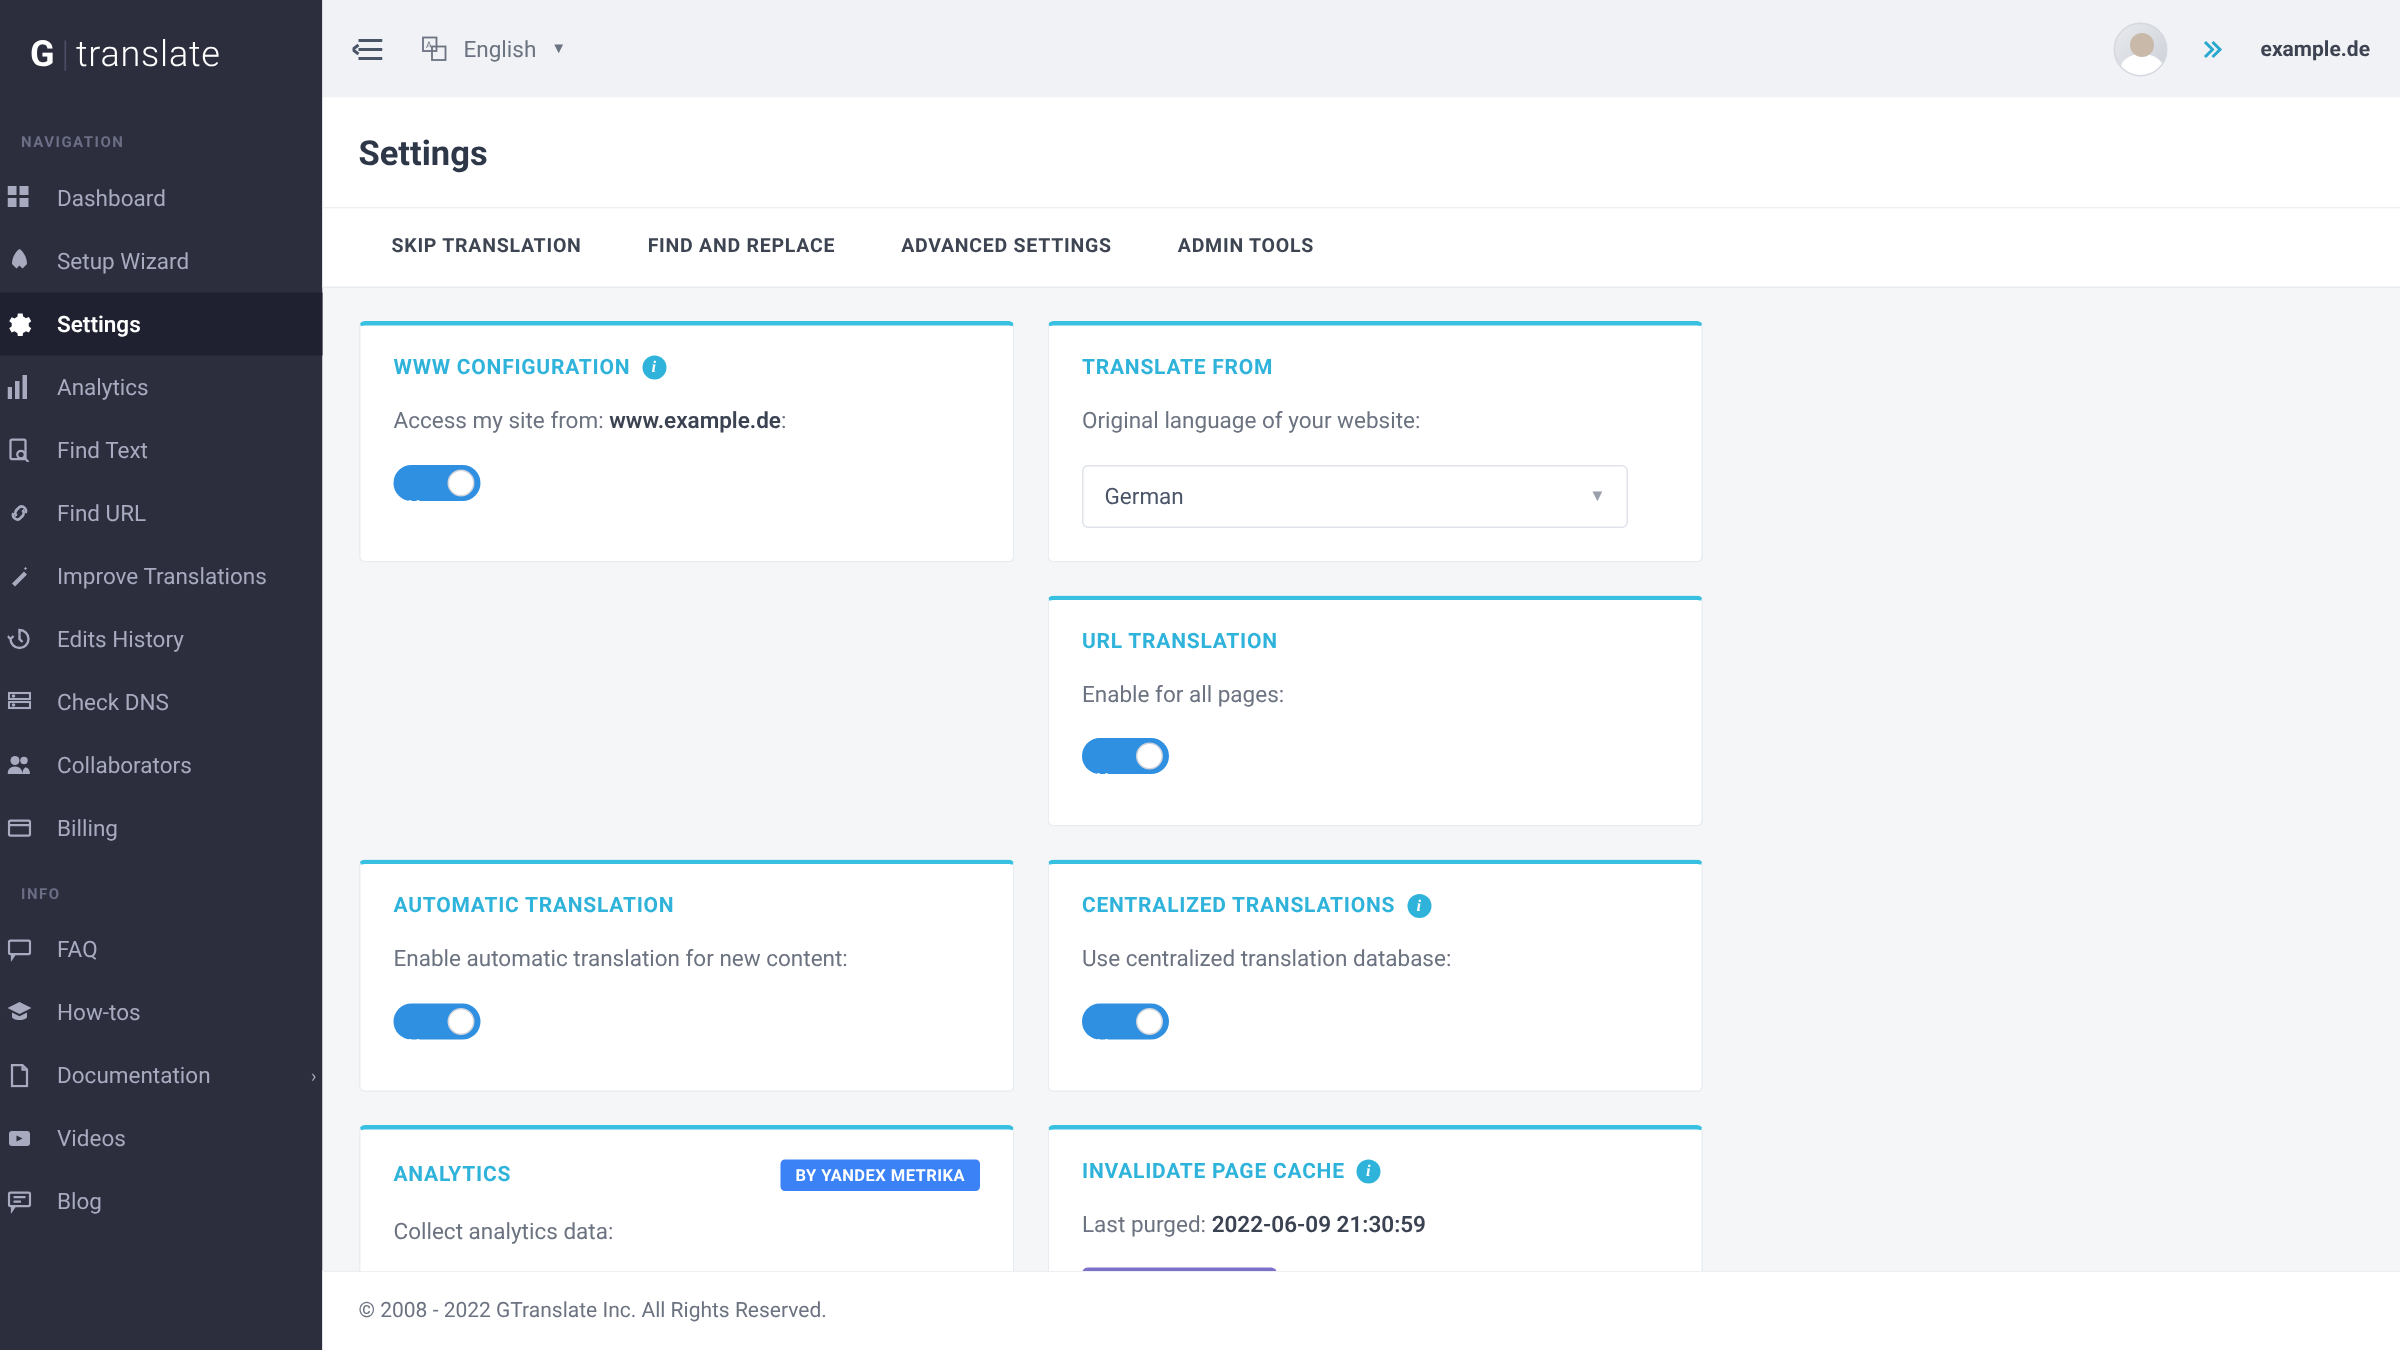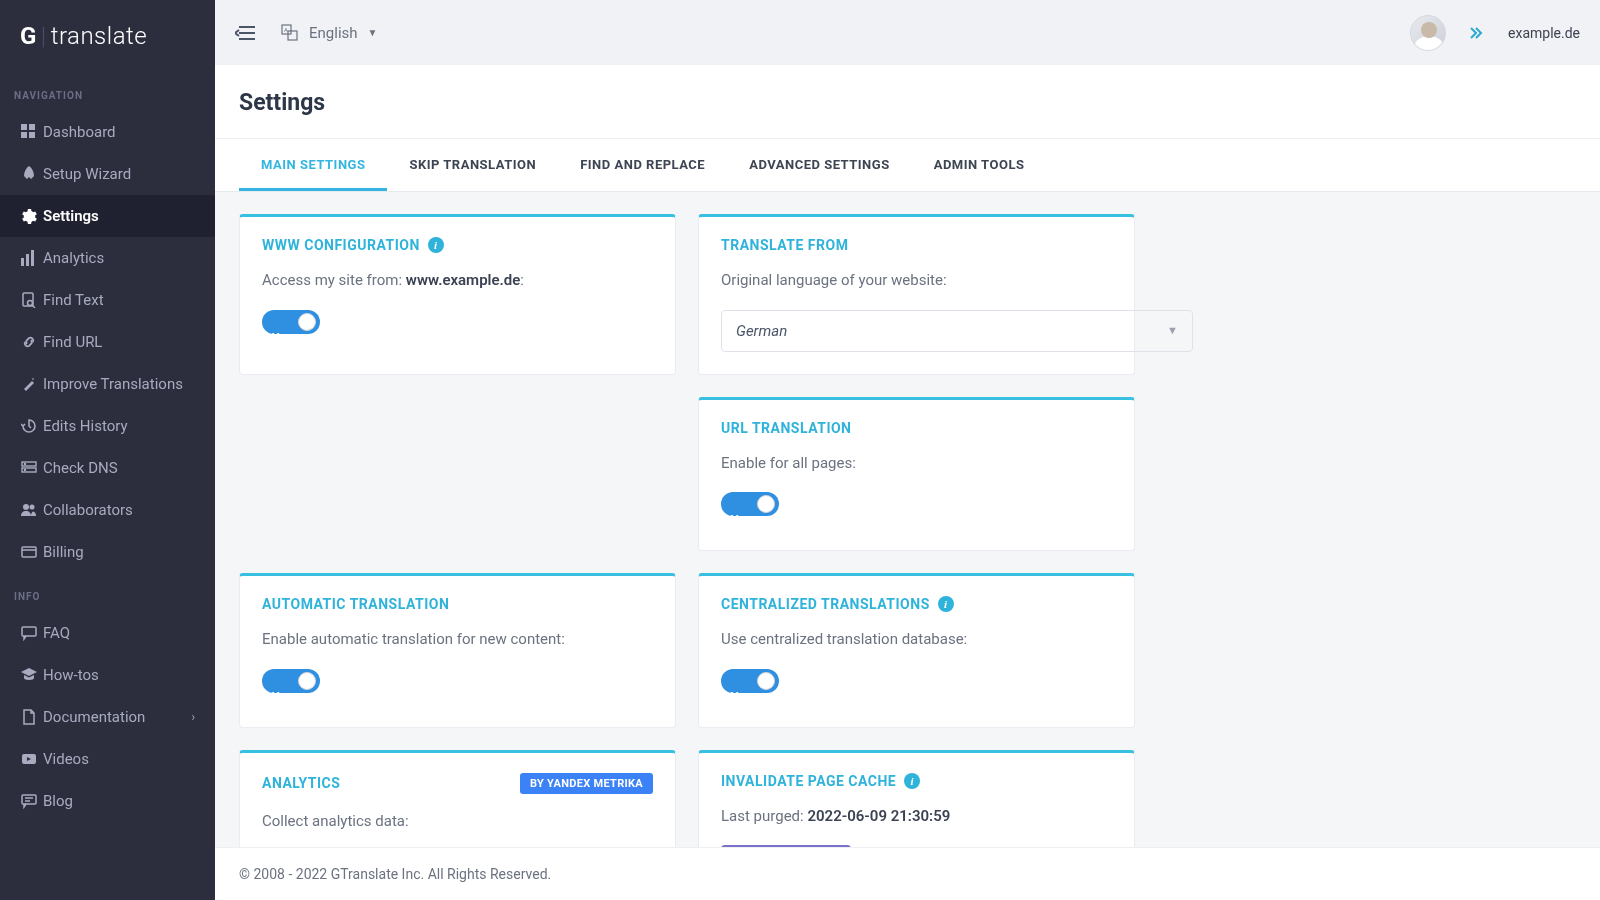--- a/index.html
+++ b/index.html
@@ -6,35 +6,35 @@
     body { font-family: -apple-system, BlinkMacSystemFont, "Segoe UI", Roboto, Helvetica, Arial, sans-serif; background: #f5f6f8; color: #4a5568; width: 1600px; height: 900px; overflow: hidden; }
     
     .layout { display: flex; height: 100%; }
     
     
     .sidebar { width: 215px; background: #2c2e3e; color: #a0a4b8; display: flex; flex-direction: column; flex-shrink: 0; }
     .sidebar-logo { padding: 22px 20px; font-size: 24px; font-weight: 300; color: #fff; letter-spacing: 0.5px; }
     .sidebar-logo .bold { font-weight: 700; }
     .sidebar-logo .sep { color: #4a4d63; margin: 0 4px; font-weight: 300; }
     .sidebar-section-title { font-size: 10px; letter-spacing: 1px; color: #6b6e85; padding: 18px 14px 10px; font-weight: 700; }
-    .sidebar-item { display: flex; align-items: center; padding: 12px 20px; font-size: 15px; color: #a8abbf; cursor: pointer; gap: 5px; position: relative; }
+    .sidebar-item { display: flex; align-items: center; padding: 12px 4px; font-size: 15px; color: #a8abbf; cursor: pointer; gap: 16px; position: relative; }
     .sidebar-item.active { background: #1f2130; color: #fff; font-weight: 600; }
     .sidebar-item .icon { width: 18px; height: 18px; flex-shrink: 0; display: flex; align-items: center; justify-content: center; }
     .sidebar-item .chevron { margin-left: auto; font-size: 12px; }
 
     
     .main { flex: 1; display: flex; flex-direction: column; background: #f5f6f8; }
     .header { height: 65px; background: #f1f2f5; display: flex; align-items: center; padding: 4px 20px; gap: 26px; }
     .header-collapse { cursor: pointer; color: #4a5568; }
     .header-lang { display: flex; align-items: center; gap: 10px; color: #6b7280; font-size: 15px; cursor: pointer; }
     .header-right { margin-left: auto; display: flex; align-items: center; gap: 22px; }
     .avatar { width: 36px; height: 36px; border-radius: 50%; background: linear-gradient(135deg,#e8eaed,#ccd0d8); border: 1px solid #d5d8df; position: relative; overflow: hidden; }
     .avatar::after { content: ""; position: absolute; top: 6px; left: 10px; width: 16px; height: 16px; background: #c8b9a8; border-radius: 50%; }
     .avatar::before { content: ""; position: absolute; bottom: -4px; left: 4px; width: 28px; height: 18px; background: #fff; border-radius: 50% 50% 0 0; }
-    .site-badge { display: flex; align-items: center; gap: 24px; font-size: 14px; font-weight: 400; color: #3d4351; }
+    .site-badge { display: flex; align-items: center; gap: 24px; font-size: 14px; font-weight: 700; color: #3d4351; }
     .site-badge .siteicon { width: 16px; height: 16px; display: inline-block; }
 
     
     .page-title { font-size: 23px; font-weight: 700; color: #2d3748; padding: 24px 24px 22px; background: #fff; border-bottom: 1px solid #edf0f3; }
 
     
     .tabs { display: flex; background: #fff; padding: 0 24px; border-bottom: 1px solid #e7eaee; gap: 0; }
     .tab { padding: 18px 22px 16px; font-size: 13px; font-weight: 700; letter-spacing: 0.5px; color: #3d4452; cursor: pointer; border-bottom: 3px solid transparent; }
     .tab.active { color: #34b5e0; border-bottom-color: #34b5e0; }
 
@@ -46,21 +46,21 @@
     .card-desc { font-size: 15px; color: #6b7280; margin-bottom: 18px; line-height: 1.5; }
     .card-desc strong { color: #3b4252; font-weight: 600; }
     .info-icon { width: 16px; height: 16px; border-radius: 50%; background: #2fb3db; color: #fff; display: inline-flex; align-items: center; justify-content: center; font-size: 11px; font-weight: 700; font-style: italic; font-family: Georgia, serif; }
 
     
     .toggle { display: inline-flex; align-items: center; background: #2f8fe0; border-radius: 14px; height: 24px; padding: 0 4px 0 10px; cursor: pointer; gap: 6px; min-width: 56px; position: relative; }
     .toggle-label { color: #fff; font-size: 12px; font-weight: 600; margin-top: 32px; }
     .toggle-knob { width: 18px; height: 18px; background: #fff; border-radius: 50%; border: 1px solid #d0d4db; }
 
     
-    .select { width: 472px; height: 42px; border: 1px solid #dfe3e9; border-radius: 4px; display: flex; align-items: center; padding: 0 14px; color: #4a5568; font-size: 15px; cursor: pointer; justify-content: space-between; font-style: italic; }
+    .select { width: 364px; height: 42px; border: 1px solid #dfe3e9; border-radius: 4px; display: flex; align-items: center; padding: 0 14px; color: #4a5568; font-size: 15px; cursor: pointer; justify-content: space-between; }
     .select .caret { font-size: 11px; color: #9aa0ac; }
 
     
     .btn { background: #7c70c9; color: #000000; border: none; border-radius: 4px; padding: 10px 24px; font-size: 14px; font-weight: 500; cursor: pointer; }
 
     
     .footer { padding: 18px 24px; font-size: 14px; color: #6b7280; border-top: 1px solid #edf0f3; background: #fff; }
 
     
     svg { display: block; }
@@ -262,21 +262,20 @@
               </svg>
             </span>
           <span>example.de</span>
         </div>
       </div>
     </header>
 
     <div class="page-title">Settings</div>
 
     <div class="tabs">
-      <div class="tab active">MAIN SETTINGS</div>
       <div class="tab">SKIP TRANSLATION</div>
       <div class="tab">FIND AND REPLACE</div>
       <div class="tab">ADVANCED SETTINGS</div>
       <div class="tab">ADMIN TOOLS</div>
     </div>
 
     <div class="content">
 
       <div class="card">
         <div class="card-title">

